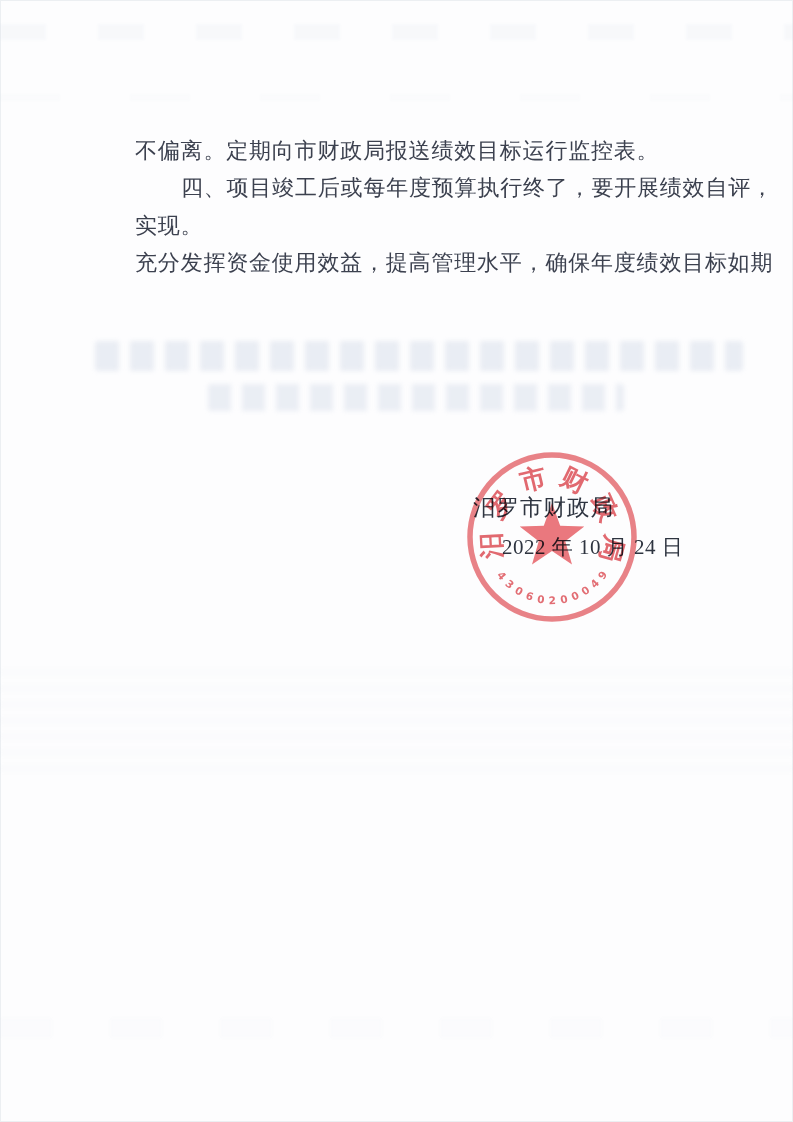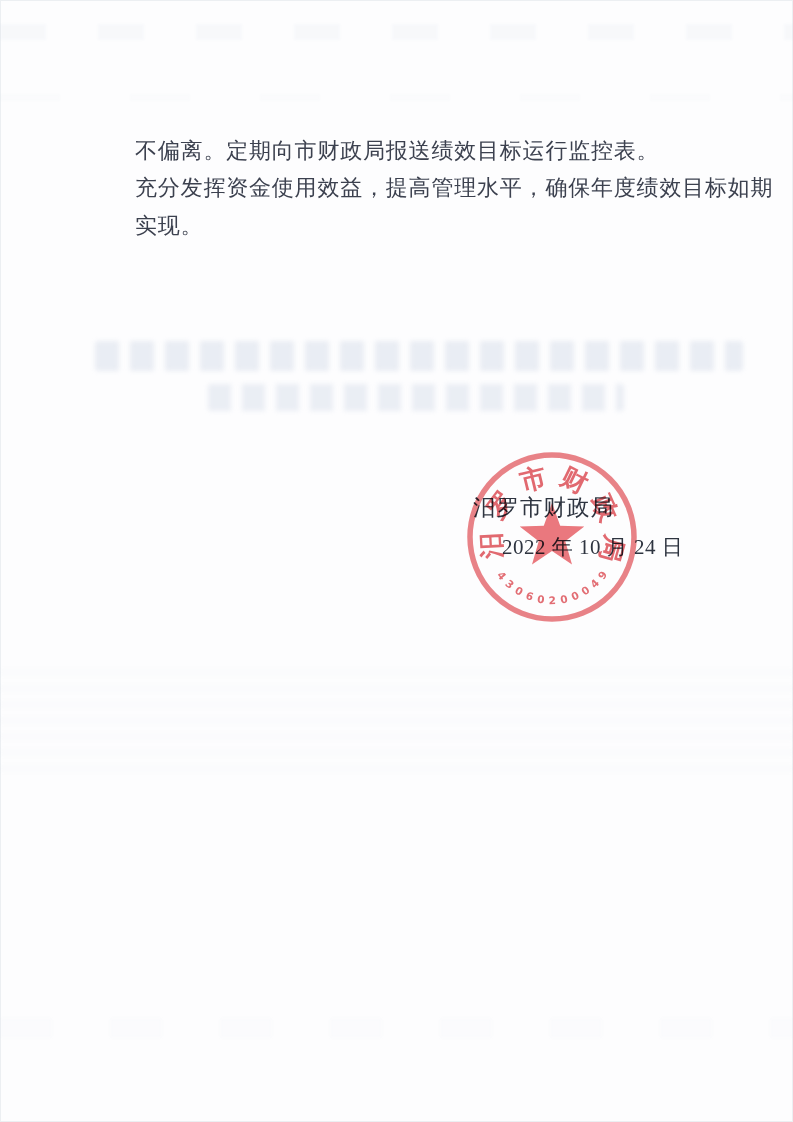--- a/index.html
+++ b/index.html
@@ -86,22 +86,23 @@
 
 <div class="page">
 
   <div class="noise band1"></div>
   <div class="noise band2"></div>
   <div class="noise band3"></div>
   <div class="noise band4"></div>
 
   <div class="body-text">
     <div class="line">不偏离。定期向市财政局报送绩效目标运行监控表。</div>
+    <div class="line indent">四、项目竣工后或每年度预算执行终了，要开展绩效自评，</div>
+    <div class="line">实现。</div>
     <div class="line">充分发挥资金使用效益，提高管理水平，确保年度绩效目标如期</div>
-    <div class="line">实现。</div>
   </div>
 
   <div class="ghost ghost1"></div>
   <div class="ghost ghost2"></div>
 
   <div class="signature">汨罗市财政局</div>
   <div class="date">2022 年 10 月 24 日</div>
 
   <svg class="seal" width="190" height="190" viewBox="0 0 190 190" aria-hidden="true">
     <defs>

